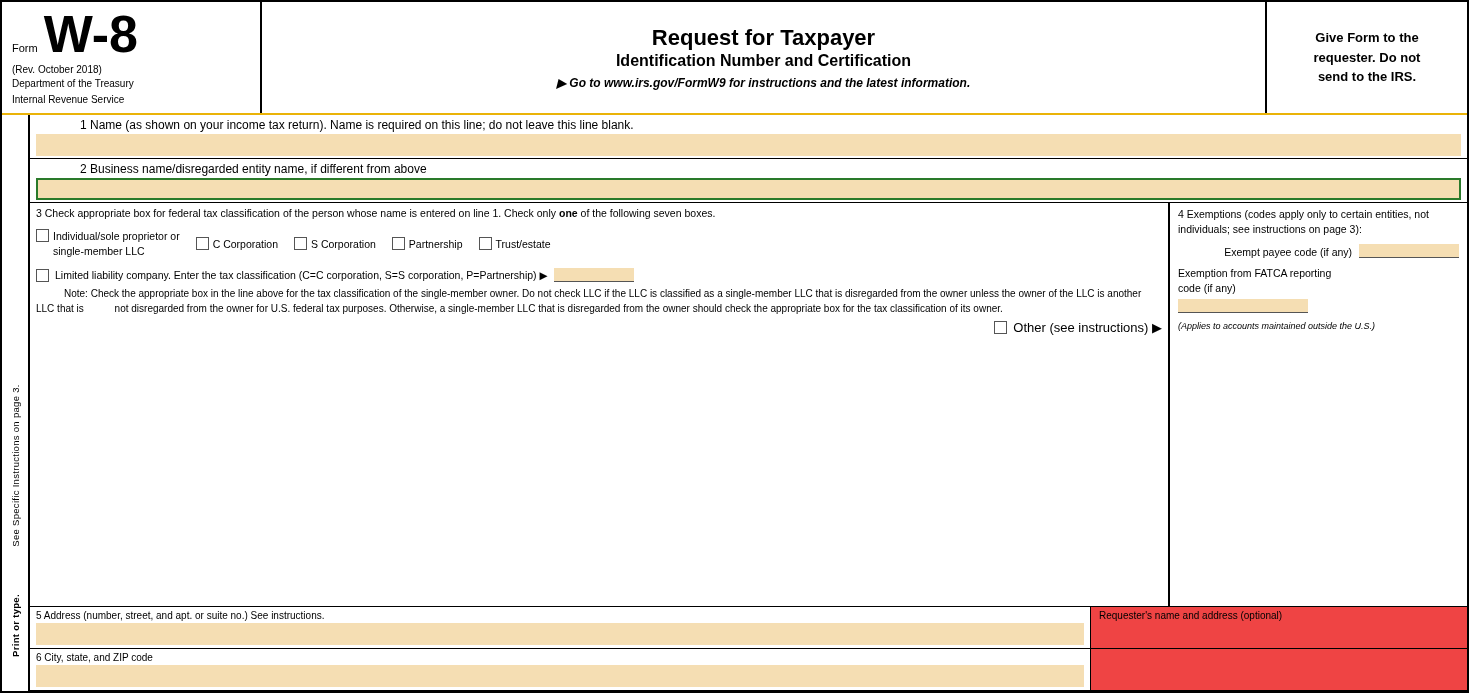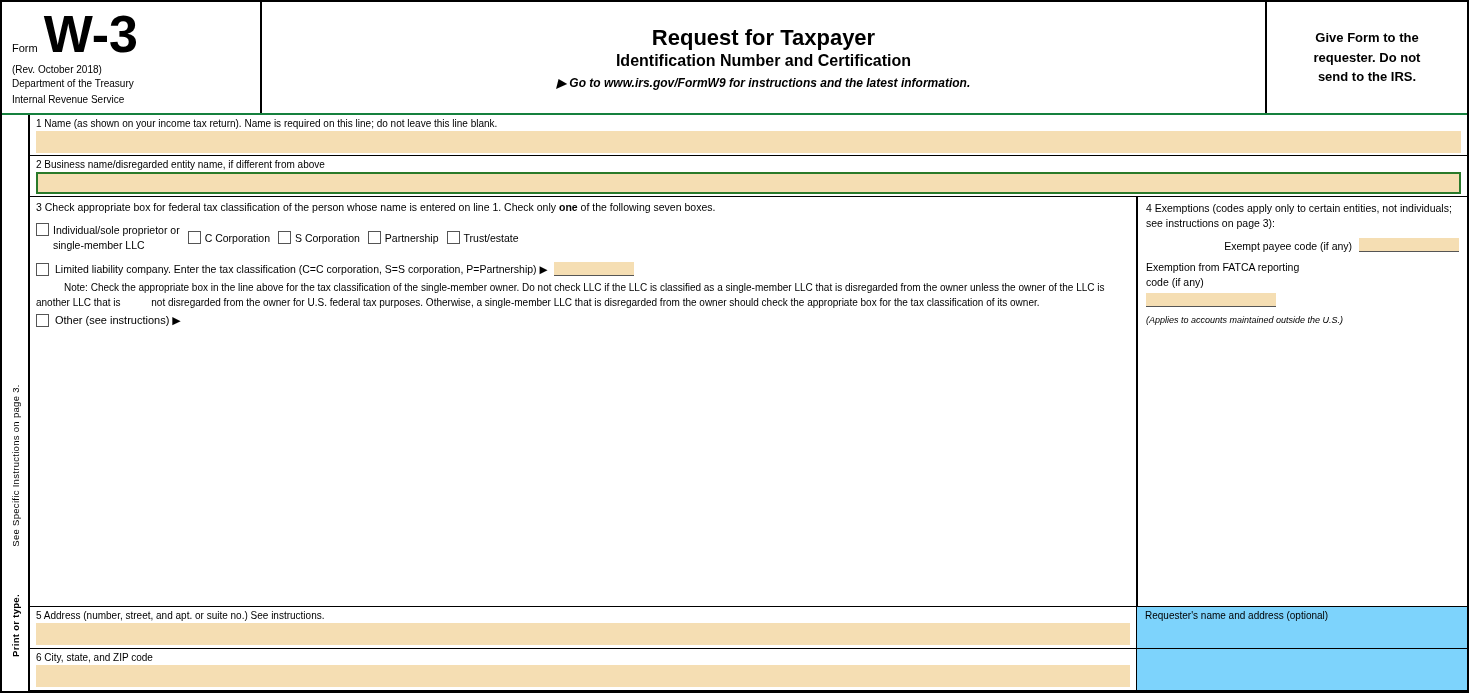--- a/index.html
+++ b/index.html
@@ -9,21 +9,21 @@
       width: 1469px;
       min-height: 693px;
       border: 2px solid #000;
       display: flex;
       flex-direction: column;
     }
 
     
     .header {
       display: flex;
-      border-bottom: 2px solid #15803d;
+      border-bottom: 2px solid #eab308;
     }
     .header-left {
       width: 260px;
       border-right: 2px solid #000;
       padding: 6px 10px;
       display: flex;
       flex-direction: column;
     }
     .form-w9 {
       display: flex;
@@ -133,22 +133,23 @@
       display: flex;
       flex-direction: column;
     }
 
     
     .field-row {
       border-bottom: 1px solid #000;
       padding: 3px 6px 2px;
     }
     .field-label {
-      font-size: 10px;
+      font-size: 12px;
       margin-bottom: 2px;
+      margin-left: 44px;
     }
     .field-input-area {
       height: 22px;
       background-color: #f5deb3;
       width: 100%;
       margin-top: 2px;
     }
     .field-input-area.highlighted {
       background-color: #f5deb3;
     }
@@ -162,33 +163,33 @@
       display: flex;
       border-bottom: 1px solid #000;
       flex: 1;
     }
     .split-main {
       flex: 1;
       border-right: 1px solid #000;
       padding: 4px 6px;
     }
     .split-right {
-      width: 330px;
+      width: 298px;
       padding: 4px 8px;
     }
 
     
     .section3-label {
       font-size: 10.5px;
       margin-bottom: 4px;
     }
     .checkboxes-row {
       display: flex;
       align-items: center;
-      gap: 8px;
+      gap: 16px;
       margin: 6px 0;
       flex-wrap: wrap;
     }
     .checkbox-item {
       display: flex;
       align-items: center;
       gap: 4px;
       font-size: 10.5px;
     }
     .checkbox-box {
@@ -225,22 +226,23 @@
       margin: 4px 0;
     }
     .note-text b {
       font-weight: normal;
       padding-left: 28px;
     }
     .other-row {
       display: flex;
       align-items: center;
       gap: 6px;
-      font-size: 11px;
+      font-size: 13px;
       margin: 4px 0;
+      justify-content: flex-end;
     }
 
     
     .exemptions-title {
       font-size: 10.5px;
       margin-bottom: 4px;
       line-height: 1.4;
     }
     .exempt-field {
       margin: 8px 0;
@@ -279,23 +281,23 @@
     .address-split {
       display: flex;
       border-bottom: 1px solid #000;
     }
     .address-left {
       flex: 1;
       border-right: 1px solid #000;
       padding: 3px 6px;
     }
     .address-right {
-      width: 330px;
+      width: 376px;
       padding: 3px 8px;
-      background: #7dd3fc;
+      background: #ef4444;
     }
     .addr-label {
       font-size: 10px;
       margin-bottom: 2px;
     }
     .addr-input {
       height: 22px;
       background: #f5deb3;
       width: 100%;
     }
@@ -316,21 +318,21 @@
   </style>
 </head>
 <body>
 
 <div class="page-wrapper">
 
   <div class="header">
     <div class="header-left">
       <div class="form-w9">
         <span class="form-text-small">Form</span>
-        <span class="w9-big">W-3</span>
+        <span class="w9-big">W-8</span>
       </div>
       <div class="rev-text">(Rev. October 2018)</div>
       <div class="dept-text">Department of the Treasury</div>
       <div class="dept-text">Internal Revenue Service</div>
     </div>
 
     <div class="header-center">
       <div class="main-title">Request for Taxpayer</div>
       <div class="sub-title">Identification Number and Certification</div>
       <div class="irs-link">

